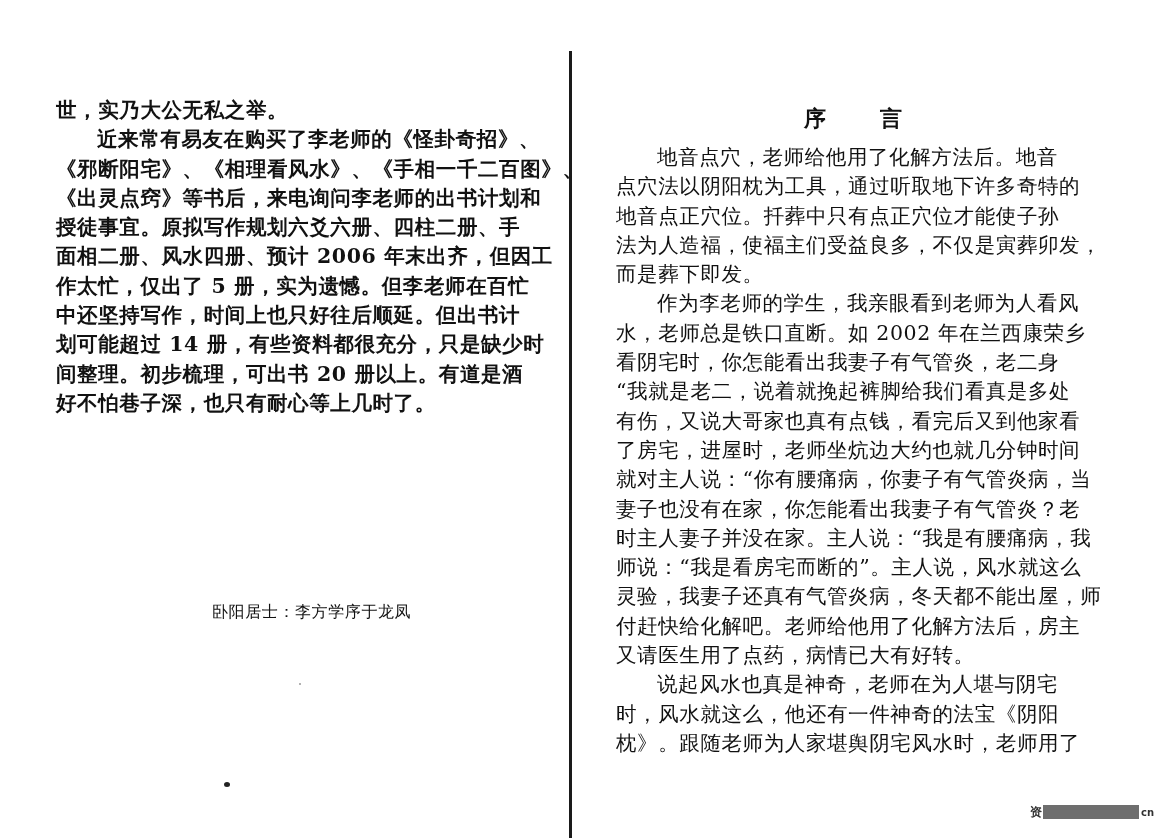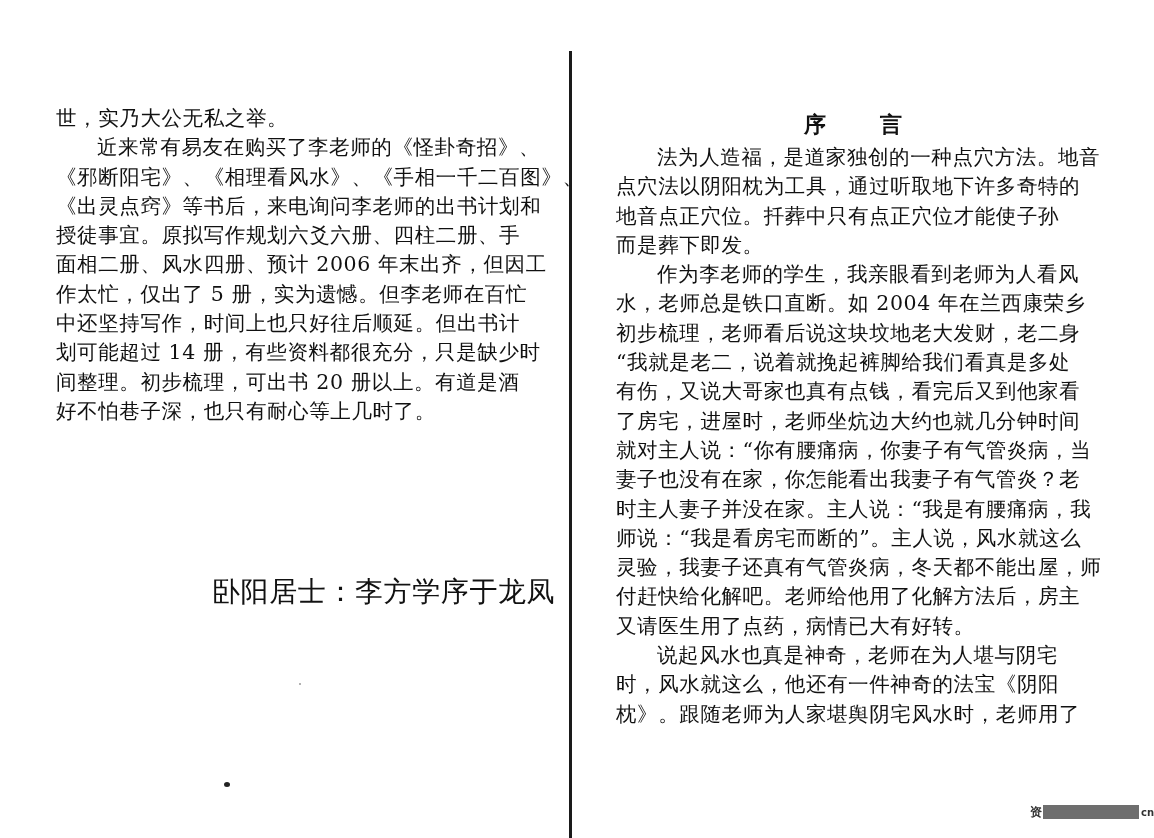--- a/index.html
+++ b/index.html
@@ -38,53 +38,54 @@
     }
     .text-block {
       position: absolute;
       font-size: 20.5px;
       line-height: 29.3px;
       letter-spacing: 0.6px;
       white-space: nowrap;
     }
     .page-left .text-block {
       left: 56px;
-      top: 104px;
+      top: 96px;
+      font-weight: bold;
     }
     .page-right .text-block {
       left: 44px;
       top: 143px;
     }
     .line {
       display: block;
       height: 29.3px;
     }
     .indent {
       padding-left: 41px;
     }
     .title {
       position: absolute;
-      top: 110px;
+      top: 104px;
       left: 232px;
       font-size: 22px;
       font-weight: bold;
       letter-spacing: 0;
       white-space: nowrap;
     }
     .title span {
       display: inline-block;
     }
     .title .gap {
       width: 54px;
     }
     .signature {
       position: absolute;
       left: 212px;
-      top: 573px;
-      font-size: 28px;
+      top: 602px;
+      font-size: 16px;
       letter-spacing: 0.6px;
       white-space: nowrap;
     }
     .speck {
       position: absolute;
       background: #222;
       border-radius: 50%;
     }
     .watermark {
       position: absolute;
@@ -135,27 +136,28 @@
   <div class="speck" style="left:224px;top:782px;width:6px;height:5px;"></div>
 </div>
 
 <div class="divider"></div>
 
 <div class="page page-right">
   <div class="title">
     <span>序</span><span class="gap"></span><span>言</span>
   </div>
   <div class="text-block">
-    <span class="line indent">法为人造福，是道家独创的一种点穴方法。地音</span>
+    <span class="line indent">地音点穴，老师给他用了化解方法后。地音</span>
     <span class="line">点穴法以阴阳枕为工具，通过听取地下许多奇特的</span>
     <span class="line">地音点正穴位。扦葬中只有点正穴位才能使子孙</span>
+    <span class="line">法为人造福，使福主们受益良多，不仅是寅葬卯发，</span>
     <span class="line">而是葬下即发。</span>
     <span class="line indent">作为李老师的学生，我亲眼看到老师为人看风</span>
-    <span class="line">水，老师总是铁口直断。如 2004 年在兰西康荣乡</span>
-    <span class="line">初步梳理，老师看后说这块坟地老大发财，老二身</span>
+    <span class="line">水，老师总是铁口直断。如 2002 年在兰西康荣乡</span>
+    <span class="line">看阴宅时，你怎能看出我妻子有气管炎，老二身</span>
     <span class="line">“我就是老二，说着就挽起裤脚给我们看真是多处</span>
     <span class="line">有伤，又说大哥家也真有点钱，看完后又到他家看</span>
     <span class="line">了房宅，进屋时，老师坐炕边大约也就几分钟时间</span>
     <span class="line">就对主人说：“你有腰痛病，你妻子有气管炎病，当</span>
     <span class="line">妻子也没有在家，你怎能看出我妻子有气管炎？老</span>
     <span class="line">时主人妻子并没在家。主人说：“我是有腰痛病，我</span>
     <span class="line">师说：“我是看房宅而断的”。主人说，风水就这么</span>
     <span class="line">灵验，我妻子还真有气管炎病，冬天都不能出屋，师</span>
     <span class="line">付赶快给化解吧。老师给他用了化解方法后，房主</span>
     <span class="line">又请医生用了点药，病情已大有好转。</span>

